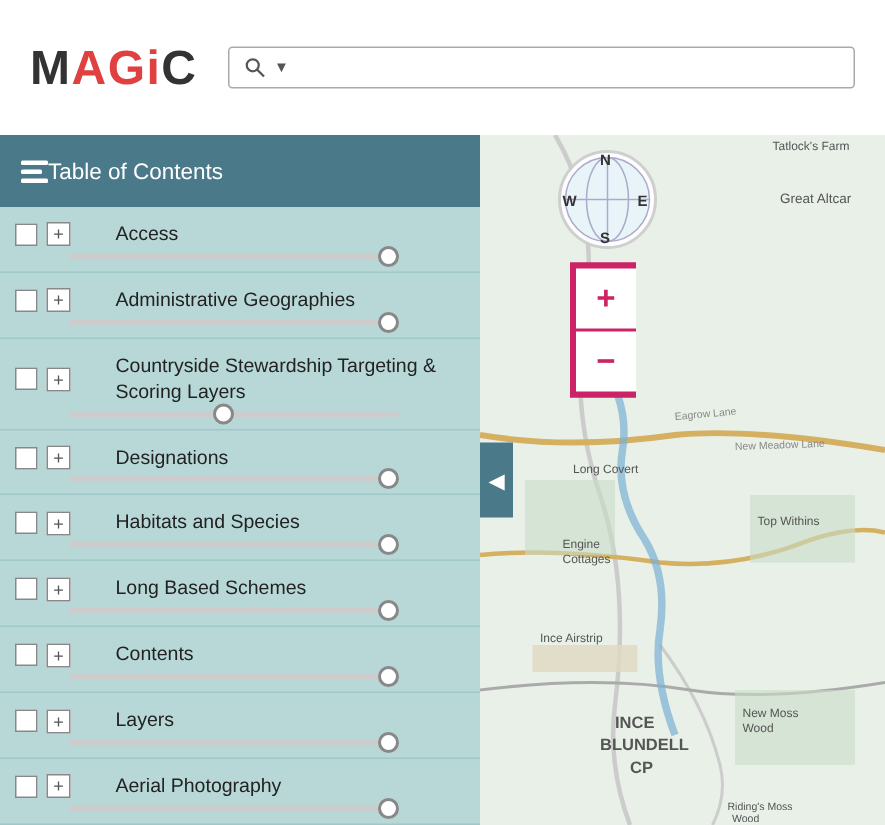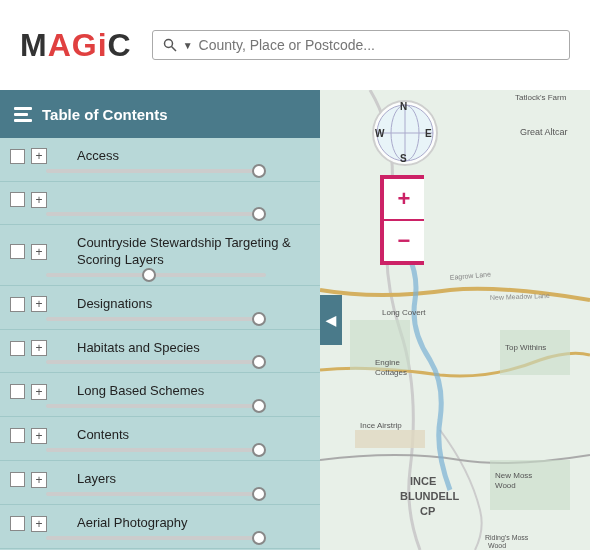--- a/index.html
+++ b/index.html
@@ -60,24 +60,23 @@
       flex-direction: column;
       overflow-y: auto;
       overflow-x: hidden;
     }
 
     #toc-header {
       background: #4a7a8a;
       color: white;
       padding: 10px 14px;
       font-size: 15px;
-      font-weight: bold;
-      display: flex;
-      align-items: center;
-      gap: 10px;
+      font-weight: normal;
+      display: flex;
+      align-items: center;
       min-height: 48px;
     }
     .toc-icon {
       display: flex;
       flex-direction: column;
       gap: 3px;
       flex-shrink: 0;
     }
     .toc-icon span {
       display: block;
@@ -229,21 +228,20 @@
 <div id="header">
   <div id="logo">
     M<span class="a">A</span><span class="g">G</span><span class="i">i</span>C
   </div>
   <div id="search-box">
     <svg class="search-icon-svg" width="14" height="14" viewBox="0 0 14 14" fill="none">
       <circle cx="5.5" cy="5.5" r="4" stroke="#555" stroke-width="1.5"></circle>
       <line x1="8.5" y1="8.5" x2="13" y2="13" stroke="#555" stroke-width="1.5"></line>
     </svg>
     <span class="dropdown-arrow">▼</span>
-    <input type="text" placeholder="County, Place or Postcode..." style="">
   </div>
 </div>
 
 <div id="main">
 
   <div id="sidebar">
     <div id="toc-header">
       <div class="toc-icon">
         <span></span>
           <span></span>
@@ -262,20 +260,21 @@
     <div class="slider-row">
       <div class="slider-track">
         <div class="slider-thumb "></div>
       </div>
     </div>
   </div>
         <div class="layer-item">
     <div class="layer-row">
       <div class="checkbox"></div>
       <div class="plus-btn">+</div>
+      <span class="layer-label">Administrative Geographies</span>
     </div>
     <div class="slider-row">
       <div class="slider-track">
         <div class="slider-thumb "></div>
       </div>
     </div>
   </div>
         <div class="layer-item">
     <div class="layer-row">
       <div class="checkbox"></div>

